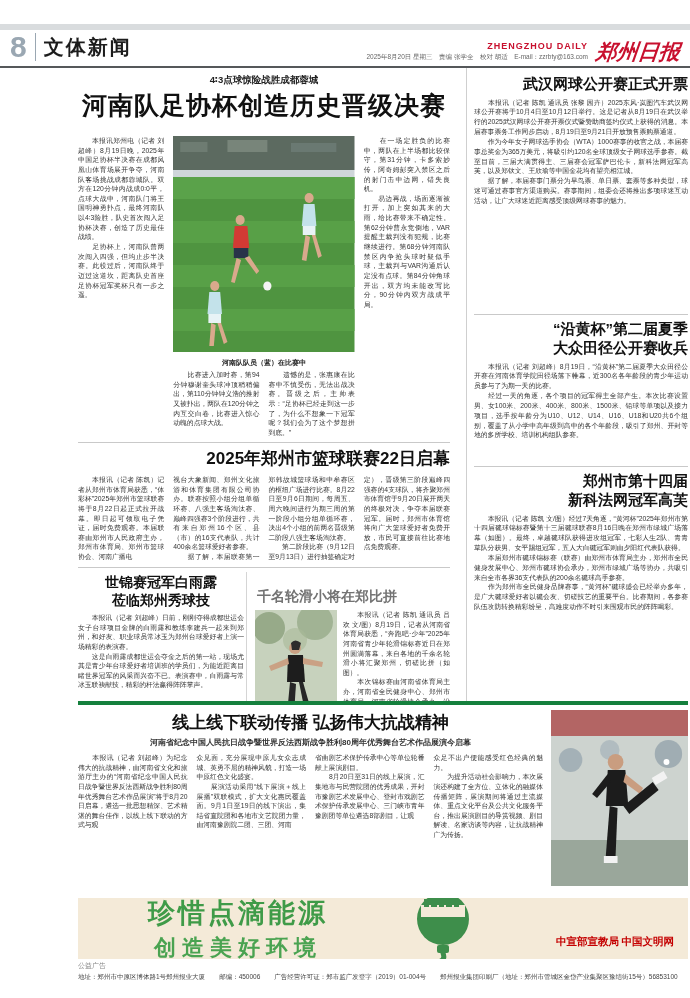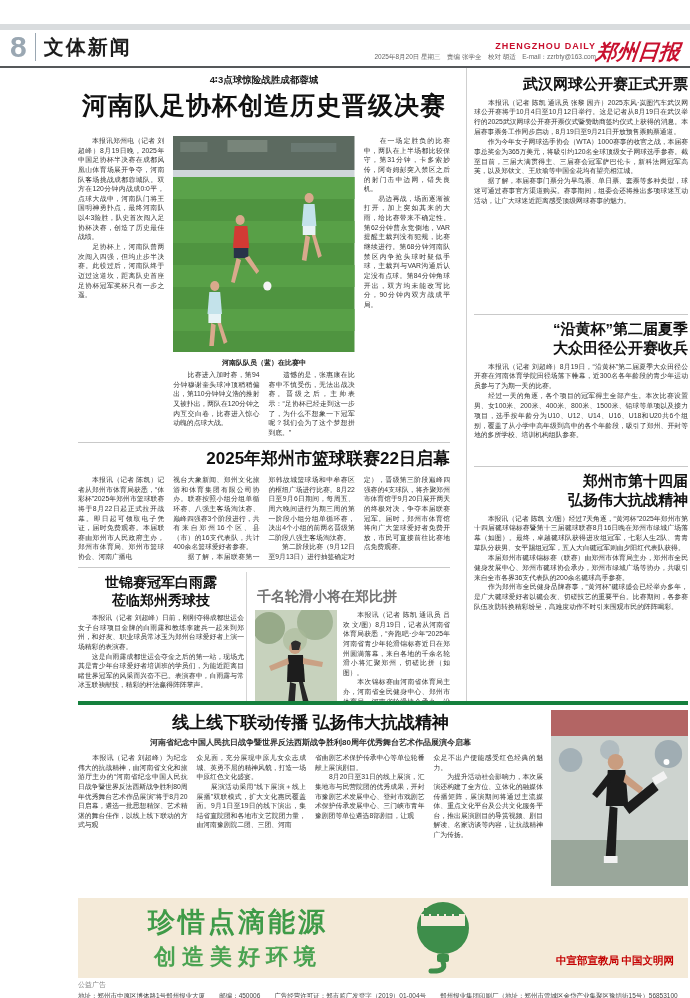--- a/index.html
+++ b/index.html
@@ -9,21 +9,21 @@
     position:relative;
   }
   
   .top-strip{height:6px;background:#d9dcde;margin:24px 0 0 0;}
   .masthead{display:flex;align-items:flex-end;justify-content:space-between;
     padding:2px 10px 4px 10px;border-bottom:2px solid #55585a;}
   .mh-left{display:flex;align-items:center;gap:8px;}
   .page-num{font-size:30px;font-weight:bold;color:#9aa7b2;line-height:1;}
   .mh-divider{width:1px;height:28px;background:#9aa7b2;}
   .section-name{font-size:20px;font-weight:bold;color:#1c1c1c;letter-spacing:2px;}
-  .mh-right{display:flex;align-items:flex-end;}
+  .mh-right{display:flex;align-items:flex-end;gap:8px;}
   .mh-right-text{text-align:right;}
   .daily-en{font-size:9px;font-weight:bold;color:#c8102e;letter-spacing:1px;}
   .dateline{font-size:6.5px;color:#666;margin-top:2px;white-space:nowrap;}
   .logo-cn{font-family:"DejaVu Serif","Liberation Serif",serif;font-style:italic;
     font-weight:bold;font-size:21px;color:#c8102e;transform:skewX(-6deg);line-height:1;}
   
   .content{margin:0 2px 0 78px;}
   .row-main{display:flex;height:633px;overflow:hidden;gap:10px;}
   .left-col{width:372px;flex:none;padding-top:4px;overflow:hidden;}
   .sidebar{flex:1;border-left:1px solid #cfcfcf;margin-left:6px;padding:4px 0 0 7px;overflow:hidden;}
@@ -62,21 +62,21 @@
   .sb-art-tennis .sb-body{height:212px;overflow:hidden;}
   .sb-art-athletics .sb-body{height:100px;overflow:hidden;}
   .sb-art-jianzi .sb-body{height:186px;overflow:hidden;}
   
   .memorial{border-top:4px solid #15803d;padding-top:5px;display:flex;height:182px;overflow:hidden;}
   .mem-left{width:465px;flex:none;padding-right:8px;}
   .mem-title{font-size:17px;font-weight:bold;text-align:center;color:#111;margin:1px 0 3px 0;}
   .mem-sub{font-size:8px;font-weight:bold;text-align:center;color:#333;margin-bottom:5px;}
   .mem-right{flex:1;}
   
-  .ad{margin-top:6px;background:#f4ead8;height:80px;display:flex;align-items:center;overflow:hidden;}
+  .ad{margin-top:6px;background:#f4ead8;height:61px;display:flex;align-items:center;overflow:hidden;}
   .ad-text{margin-left:70px;text-align:center;}
   .ad-line1{font-size:27px;font-weight:bold;color:#3f9b48;letter-spacing:3px;}
   .ad-line2{font-size:22px;font-weight:bold;color:#4aa351;letter-spacing:6px;margin-top:2px;}
   .ad-illu{margin-left:60px;}
   .ad-credit{margin-left:auto;margin-right:14px;align-self:flex-end;margin-bottom:10px;
     font-size:10.5px;font-weight:bold;color:#c40000;font-family:Liberation Serif, serif;}
   .psa-label{font-size:7px;color:#888;margin:2px 0 1px 0;}
   
   .footer{display:flex;gap:14px;font-size:6.5px;color:#444;margin-top:2px;white-space:nowrap;}
 </style>
@@ -214,21 +214,21 @@
       <hr class="rule">
       <div class="sb-art-athletics">
         <div class="sb-title">“沿黄杯”第二届夏季
 大众田径公开赛收兵</div>
         <div class="sb-body">　　本报讯（记者 刘超峰）8月19日，“沿黄杯”第二届夏季大众田径公开赛在河南体育学院田径场落下帷幕，近300名各年龄段的青少年运动员参与了为期一天的比赛。
 　　经过一天的角逐，各个项目的冠军得主全部产生。本次比赛设置男、女100米、200米、400米、800米、1500米、铅球等单项以及接力项目，选手按年龄分为U10、U12、U14、U16、U18和U20共6个组别，覆盖了从小学中高年级到高中的各个年龄段，吸引了郑州、开封等地的多所学校、培训机构组队参赛。</div>
       </div>
       <hr class="rule">
       <div class="sb-art-jianzi">
         <div class="sb-title">郑州市第十四届
-弘扬伟大抗战精神</div>
+新科法网冠军高芙</div>
         <div class="sb-body">　　本报讯（记者 陈凯 文/图）经过7天角逐，“黄河杯”2025年郑州市第十四届毽球锦标赛暨第十三届毽球联赛8月16日晚在郑州市绿城广场落幕（如图）。最终，卓越毽球队获得进攻组冠军，七彩人生2队、青青草队分获男、女平踢组冠军，五人大白毽冠军则由夕阳红代表队获得。
 　　本届郑州市毽球锦标赛（联赛）由郑州市体育局主办，郑州市全民健身发展中心、郑州市毽球协会承办，郑州市绿城广场等协办，共吸引来自全市各界36支代表队的200余名毽球高手参赛。
 　　作为郑州市全民健身品牌赛事，“黄河杯”毽球盛会已经举办多年，是广大毽球爱好者以毽会友、切磋技艺的重要平台。比赛期间，各参赛队伍攻防转换精彩纷呈，高难度动作不时引来围观市民的阵阵喝彩。</div>
       </div>
     </div>
   </div>
 
   <div class="memorial">
     <div class="mem-left">
       <div class="mem-title">线上线下联动传播 弘扬伟大抗战精神</div>

